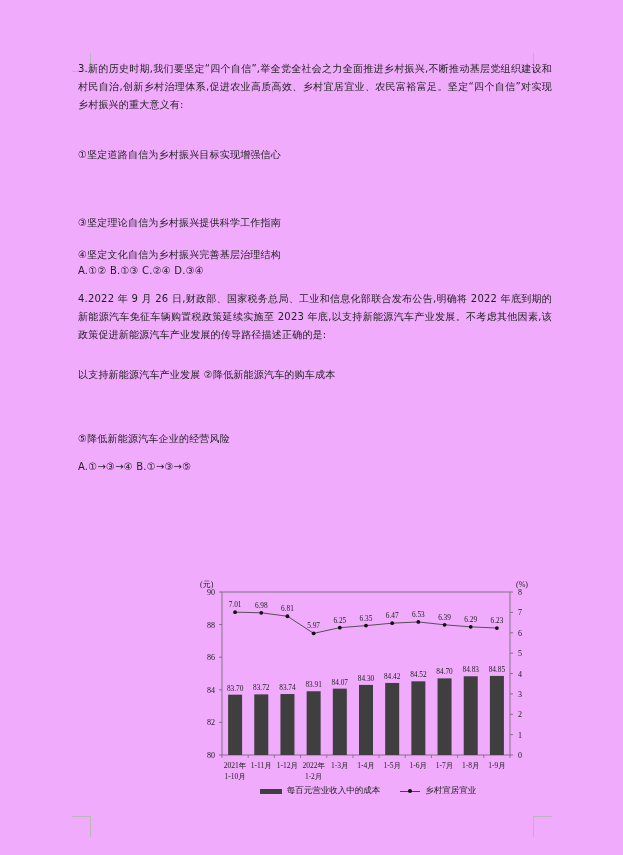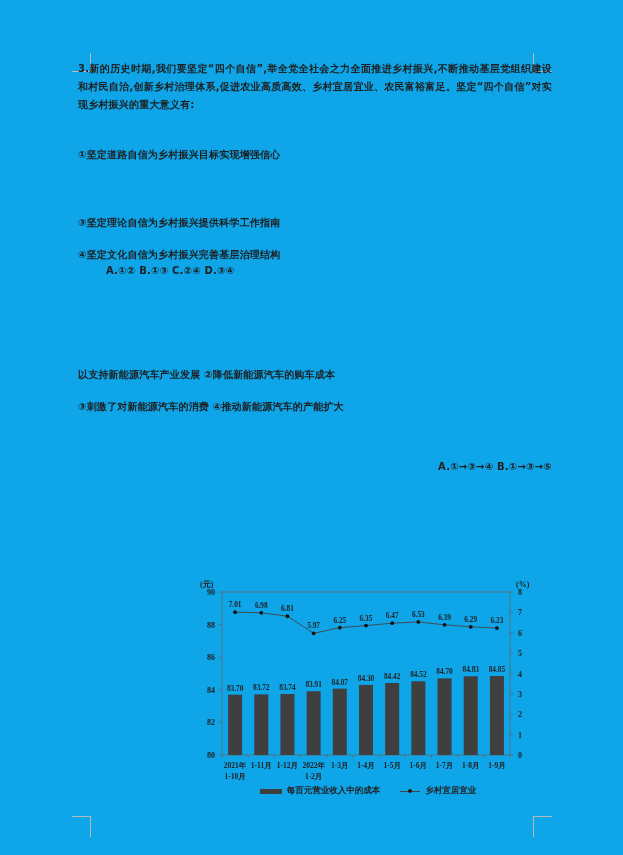--- a/index.html
+++ b/index.html
@@ -1,18 +1,18 @@
 <!DOCTYPE html>
 <html><head>
 <meta charset="utf-8">
 <style>
   html,body{margin:0;padding:0;background:#ffffff;}
   .page{
-    position:relative;width:623px;height:855px;background:#0ea5e9;overflow:hidden;
-    font-family:"DejaVu Sans",sans-serif;color:#1f1f1f;font-weight:bold;
+    position:relative;width:623px;height:855px;background:#f0abfc;overflow:hidden;
+    font-family:"DejaVu Sans",sans-serif;color:#1f1f1f;
   }
   
   .crop{position:absolute;width:18px;height:18px;}
   .crop.tl{left:72px;top:53px;border-right:1px solid #b8b8b8;border-bottom:1px solid #b8b8b8;}
   .crop.tr{left:533px;top:53px;border-left:1px solid #b8b8b8;border-bottom:1px solid #b8b8b8;}
   .crop.bl{left:72px;top:816px;height:20px;border-right:1px solid #b8b8b8;border-top:1px solid #b8b8b8;}
   .crop.br{left:533px;top:816px;height:20px;border-left:1px solid #b8b8b8;border-top:1px solid #b8b8b8;}
 
   .tline{position:absolute;left:78px;width:474px;font-size:10px;line-height:18px;letter-spacing:.2px;}
   .para{text-align:justify;}
@@ -35,25 +35,26 @@
 
   <div class="crop tl"></div>
   <div class="crop tr"></div>
   <div class="crop bl"></div>
   <div class="crop br"></div>
 
   <div class="tline para" style="top:60px;">3.新的历史时期,我们要坚定“四个自信”,举全党全社会之力全面推进乡村振兴,不断推动基层党组织建设和村民自治,创新乡村治理体系,促进农业高质高效、乡村宜居宜业、农民富裕富足。坚定“四个自信”对实现乡村振兴的重大意义有:</div>
   <div class="tline" style="top:146px;">①坚定道路自信为乡村振兴目标实现增强信心</div>
   <div class="tline" style="top:214px;">③坚定理论自信为乡村振兴提供科学工作指南</div>
   <div class="tline" style="top:246px;">④坚定文化自信为乡村振兴完善基层治理结构</div>
-  <div class="tline" style="top:262px;margin-left:28px;">A.①② B.①③ C.②④ D.③④</div>
+  <div class="tline" style="top:262px;">A.①② B.①③ C.②④ D.③④</div>
 
+  <div class="tline para" style="top:290px;">4.2022 年 9 月 26 日,财政部、国家税务总局、工业和信息化部联合发布公告,明确将 2022 年底到期的新能源汽车免征车辆购置税政策延续实施至 2023 年底,以支持新能源汽车产业发展。不考虑其他因素,该政策促进新能源汽车产业发展的传导路径描述正确的是:</div>
   <div class="tline" style="top:366px;">以支持新能源汽车产业发展 ②降低新能源汽车的购车成本</div>
-  <div class="tline" style="top:398px;">③刺激了对新能源汽车的消费 ④推动新能源汽车的产能扩大</div>
-  <div class="tline" style="top:458px;text-align:right;">A.①→③→④ B.①→③→⑤</div>
+  <div class="tline" style="top:430px;">⑤降低新能源汽车企业的经营风险</div>
+  <div class="tline" style="top:458px;">A.①→③→④ B.①→③→⑤</div>
 
 
   <div class="chart">
     <svg width="340" height="205" viewBox="0 0 340 205">
         <rect x="24" y="14" width="288" height="163" fill="none" stroke="#666" stroke-width="0.8"></rect>
         <text x="2" y="9" font-size="8">(元)</text>
         <line x1="21" y1="14" x2="24" y2="14" stroke="#666" stroke-width="0.8"></line>
         <text x="17" y="17" text-anchor="end" font-size="8">90</text>
         <line x1="21" y1="46.599999999999994" x2="24" y2="46.599999999999994" stroke="#666" stroke-width="0.8"></line>
         <text x="17" y="49.599999999999994" text-anchor="end" font-size="8">88</text>

